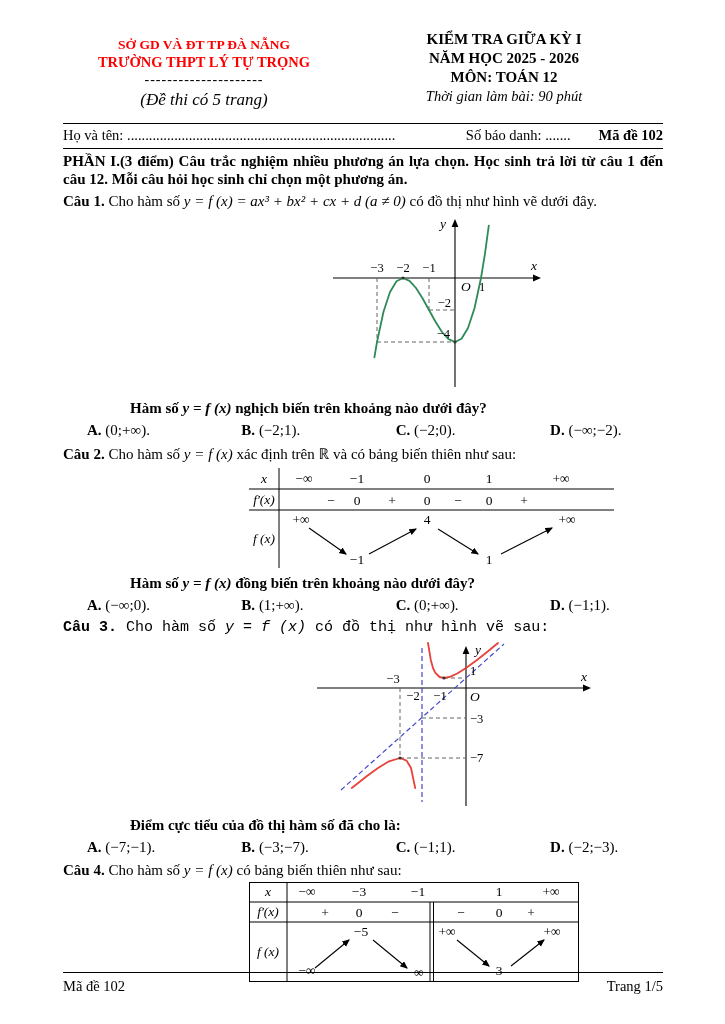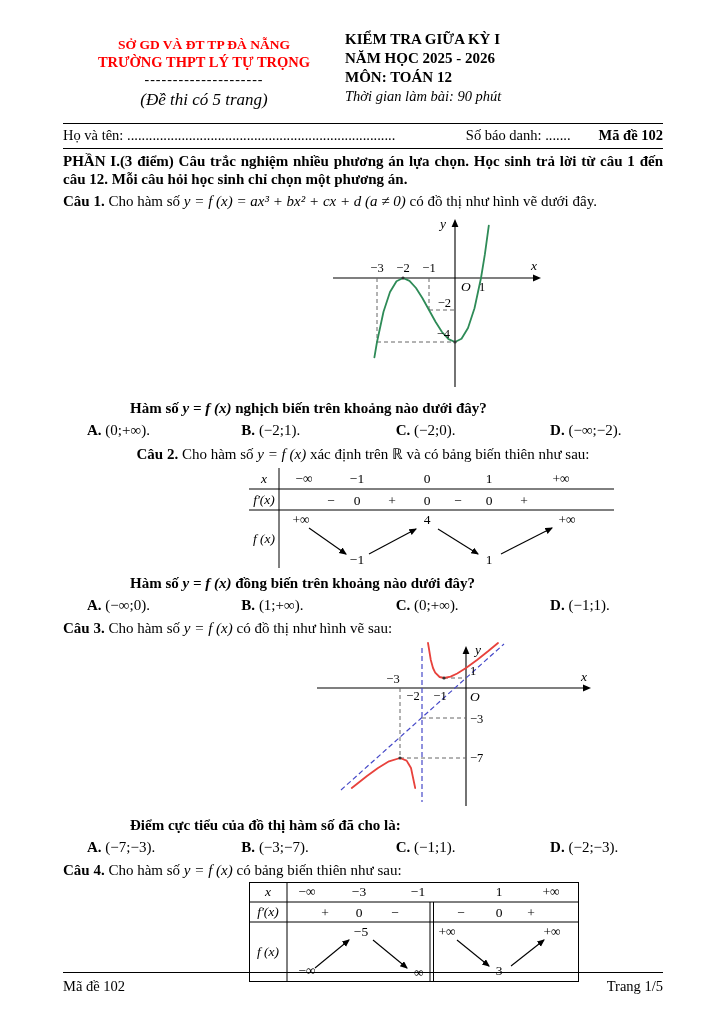--- a/index.html
+++ b/index.html
@@ -7,21 +7,21 @@
   body {
     width:725px; height:1024px; position:relative; overflow:hidden;
     font-family:"Liberation Serif", serif; font-size:15px; color:#000; line-height:1.26;
   }
   .content { padding:30px 62px 0 63px; }
   .b { font-weight:bold; }
   .it { font-style:italic; }
   .red { color:#fe0000; }
   .hdr { display:flex; }
   .hdr-left { width:47%; text-align:center;margin-top:6px; }
-  .hdr-right { width:53%; }
+  .hdr-right { width:53%; text-align:center; }
   .hdr-left .l1 { font-size:13.5px; }
   .hdr-left .l2 { font-size:14.5px; }
   .hdr-left .l3 { font-size:14px; letter-spacing:1px; }
   .hdr-left .l4 { font-size:17px; }
   .hdr-right .r1,.hdr-right .r2,.hdr-right .r3 { font-size:15px; }
   .hdr-right .r4,.hdr-right .r5 { font-size:14.5px; }
   .info {
     display:flex; align-items:flex-end; margin-top:13px;
     border-top:1.5px solid #000; border-bottom:1.5px solid #000;
     padding:2px 0 3px 0; font-size:14.5px;
@@ -34,22 +34,22 @@
   .math { font-style:italic; }
   .prompt { margin-top:1px; padding-left:67px;font-weight:bold; }
   .opts { display:flex; margin-top:3px; padding-left:24px; }
   .opt { width:26.8%; }
   .opt:last-child { width:auto; }
   .opt .k { font-weight:bold; }
   .fig1 { margin:2px 0 0 252px; }
   .fig3 { margin:2px 0 0 238px; }
   .tbl2 { margin:4px 0 0 186px; }
   .tbl4 { margin:2px 0 0 186px; }
-  .q2blk { margin-top:5px;text-align:center; }
-  .q3blk { margin-top:5px; }
+  .q2blk { margin-top:5px; }
+  .q3blk { margin-top:5px;font-family:Liberation Mono, monospace; }
   .q4blk { margin-top:4px; }
   .footer {
     position:absolute; left:63px; right:62px; top:972px;
     border-top:1.5px solid #000; display:flex; justify-content:space-between;
     padding-top:4px; font-size:14.5px;
   }
   svg text { font-family:"Liberation Serif", serif; font-size:13.5px; fill:#000; }
   svg text.tick { font-size:12.5px; }
   svg text.mid { text-anchor:middle; }
   svg text.end { text-anchor:end; }
@@ -198,21 +198,21 @@
       <text x="139" y="60" class="tick mid">−1</text>
       <text x="169" y="35" class="tick">1</text>
       <text x="169" y="83" class="tick">−3</text>
       <text x="169" y="122" class="tick">−7</text>
     </svg>
   </div>
 
   <p class="prompt"><span></span><span class="math"></span><span>Điểm cực tiểu của đồ thị hàm số đã cho là:</span></p>
 
   <div class="opts">
-    <div class="opt"><span class="k">A.</span> <span>(−7;−3).</span></div>
+    <div class="opt"><span class="k">A.</span> <span>(−7;−1).</span></div>
     <div class="opt"><span class="k">B.</span> <span>(−3;−7).</span></div>
     <div class="opt"><span class="k">C.</span> <span>(−1;1).</span></div>
     <div class="opt"><span class="k">D.</span> <span>(−2;−3).</span></div>
   </div>
 
   <p class="qline q4blk"><span class="qlabel">Câu 4.</span> <span>Cho hàm số</span> <span class="math">y = f (x)</span> <span>có bảng biến thiên như sau:</span></p>
 
   <div class="tbl4">
     <svg width="330" height="100" viewBox="0 0 330 100">
       <defs>

